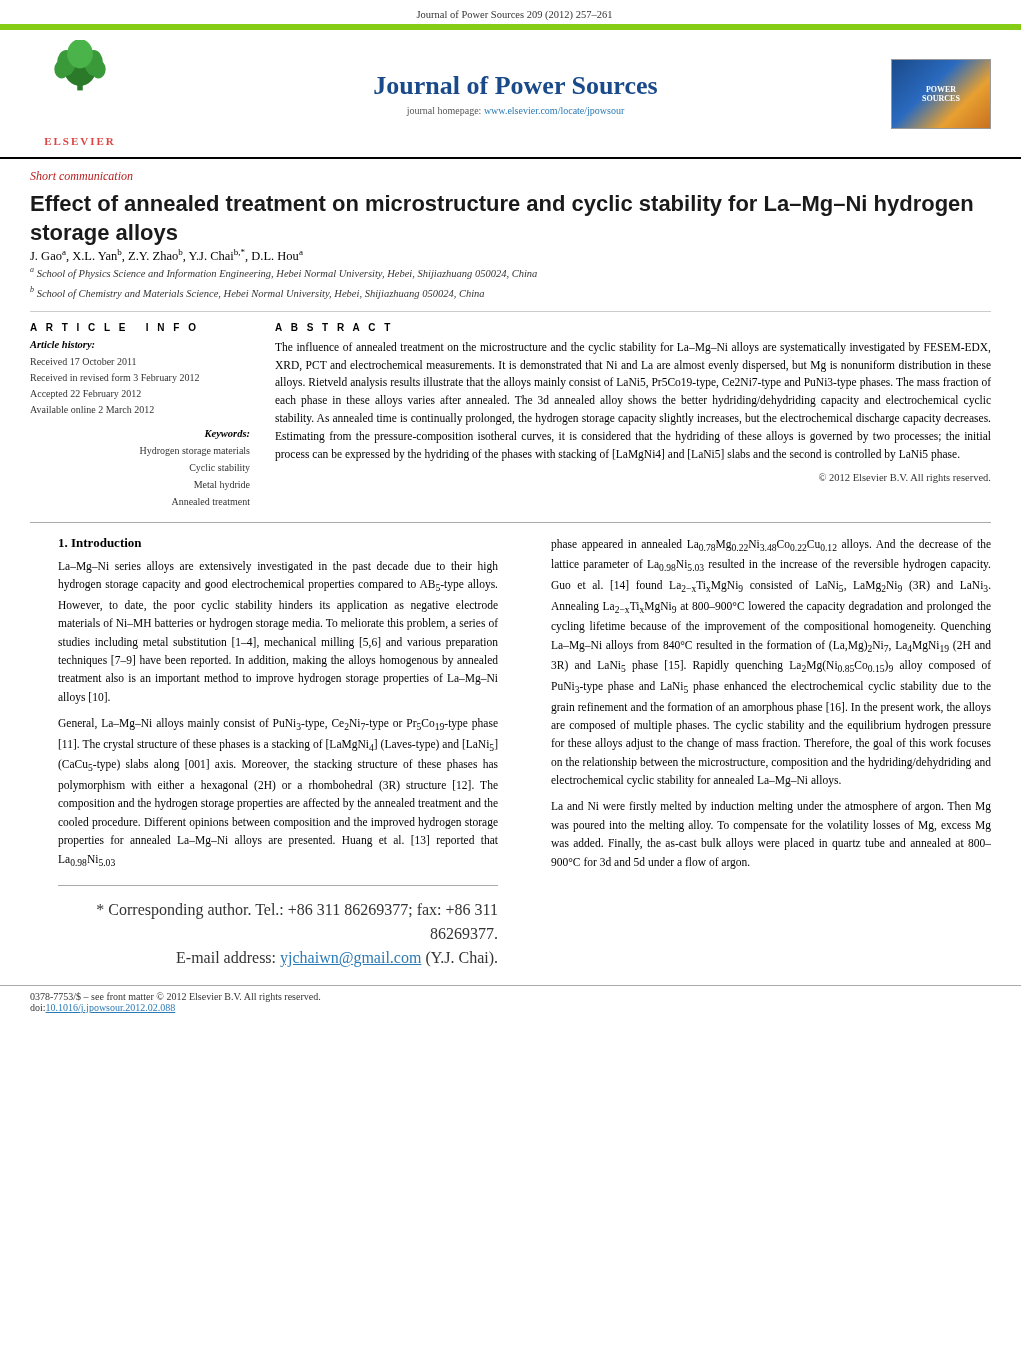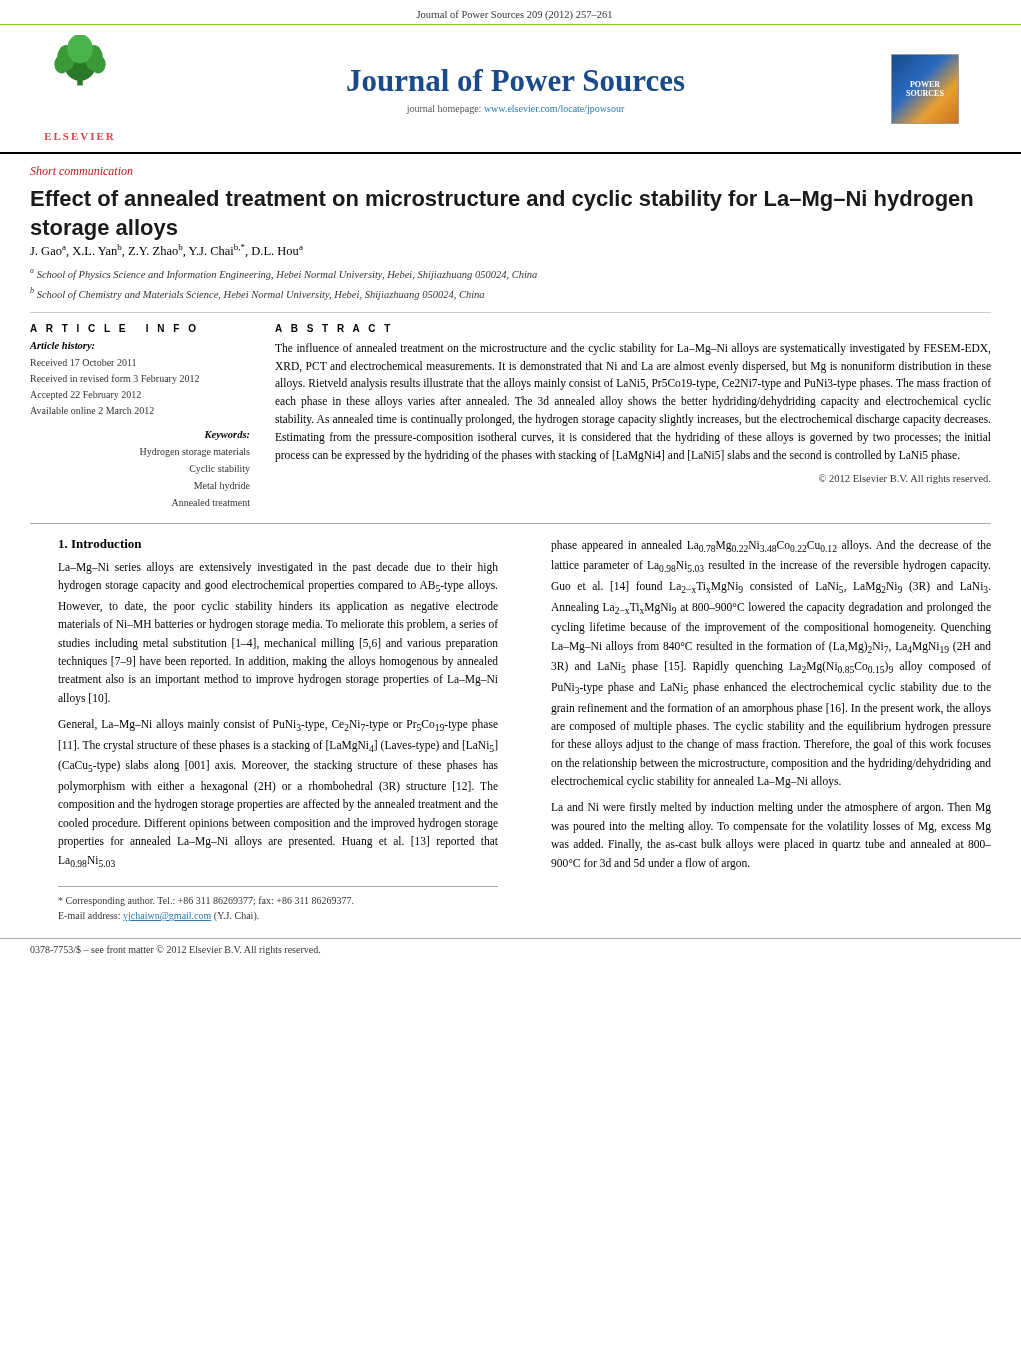--- a/index.html
+++ b/index.html
@@ -15,21 +15,21 @@
       width: 1021px;
       min-height: 1351px;
       background: #fff;
       padding: 0;
     }
     
     .top-bar {
       background: #fff;
       text-align: center;
       padding: 6px 0 2px 8px;
-      border-bottom: 1px solid #84cc16;
+      border-bottom: 6px solid #84cc16;
     }
     .top-bar .journal-ref {
       font-size: 10.5px;
       color: #333;
     }
     
     .header {
       display: flex;
       align-items: center;
       padding: 10px 30px 10px 20px;
@@ -59,36 +59,36 @@
     .header-center {
       flex: 1;
       text-align: center;
     }
     .sciverse-line {
       font-size: 10px;
       color: #555;
       margin-bottom: 4px;
     }
     .journal-title {
-      font-size: 31px;
+      font-size: 26px;
       font-weight: bold;
       color: #1a4a8a;
       font-family: Georgia, serif;
       margin-bottom: 4px;
     }
     .journal-homepage {
       font-size: 10px;
       color: #555;
     }
     .header-right {
       width: 100px;
       flex-shrink: 0;
     }
     .journal-cover {
-      width: 68px;
+      width: 100px;
       height: 70px;
       background: linear-gradient(135deg, #1a4a8a 0%, #2a6abf 40%, #e8a030 70%, #c87020 100%);
       border: 1px solid #999;
       display: flex;
       align-items: center;
       justify-content: center;
     }
     .journal-cover-text {
       color: #fff;
       font-size: 8px;
@@ -107,21 +107,20 @@
     }
     .article-title {
       font-size: 22px;
       font-weight: bold;
       color: #1a1a1a;
       line-height: 1.3;
       font-family: Arial, sans-serif;
     }
     .authors {
       font-size: 12.5px;
-      margin-bottom: 6px;
       color: #000;
     }
     .authors sup {
       font-size: 9px;
     }
     .affiliations {
       font-size: 10.5px;
       font-style: italic;
       color: #333;
       margin-bottom: 2px;
@@ -220,24 +219,25 @@
       line-height: 1.6;
       text-align: justify;
       color: #000;
     }
     .body-text p {
       margin-bottom: 8px;
     }
     .footnote-area {
       border-top: 1px solid #aaa;
       margin-top: 15px;
-      padding-top: 6px;
-      font-size: 10px;
+      padding-top: 12px;
+      font-size: 16px;
       color: #333;
       line-height: 1.5;
+      text-align: right;
     }
     .footer-bar {
       border-top: 1px solid #aaa;
       padding: 5px 30px;
       font-size: 10px;
       color: #333;
     }
     .bold-italic { font-weight: bold; font-style: italic; }
   </style>
 </head>
@@ -344,15 +344,16 @@
 
         <div class="body-text">
           <p>La and Ni were firstly melted by induction melting under the atmosphere of argon. Then Mg was poured into the melting alloy. To compensate for the volatility losses of Mg, excess Mg was added. Finally, the as-cast bulk alloys were placed in quartz tube and annealed at 800–900°C for 3d and 5d under a flow of argon.</p>
         </div>
       </div>
     </div>
   </div>
 
   <div class="footer-bar">
     <div>0378-7753/$ – see front matter © 2012 Elsevier B.V. All rights reserved.</div>
+    <div>doi:<span style="color:#2a7ab5; text-decoration:underline;">10.1016/j.jpowsour.2012.02.088</span></div>
   </div>
 
 </div>
 
 </body></html>

